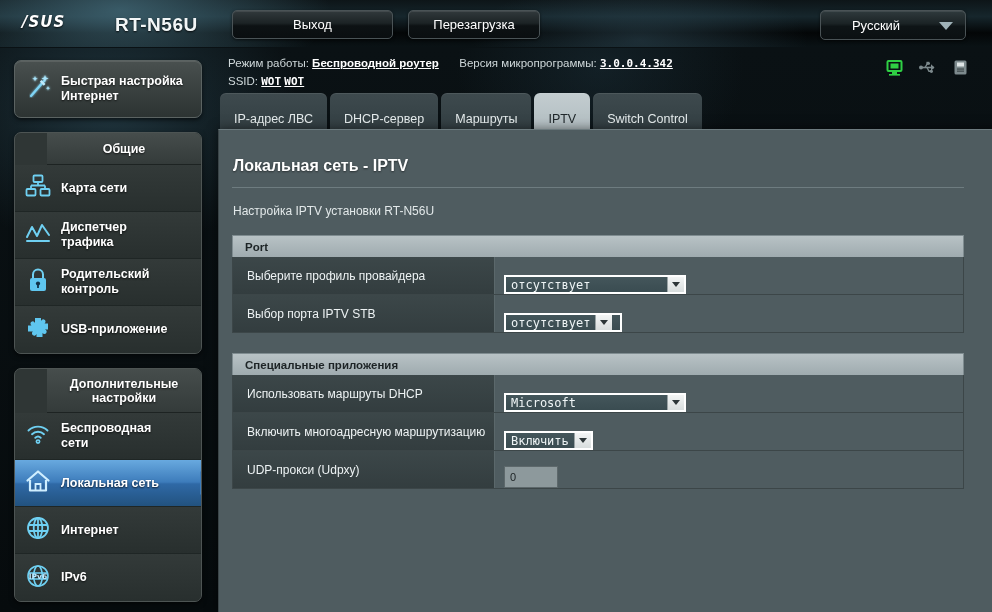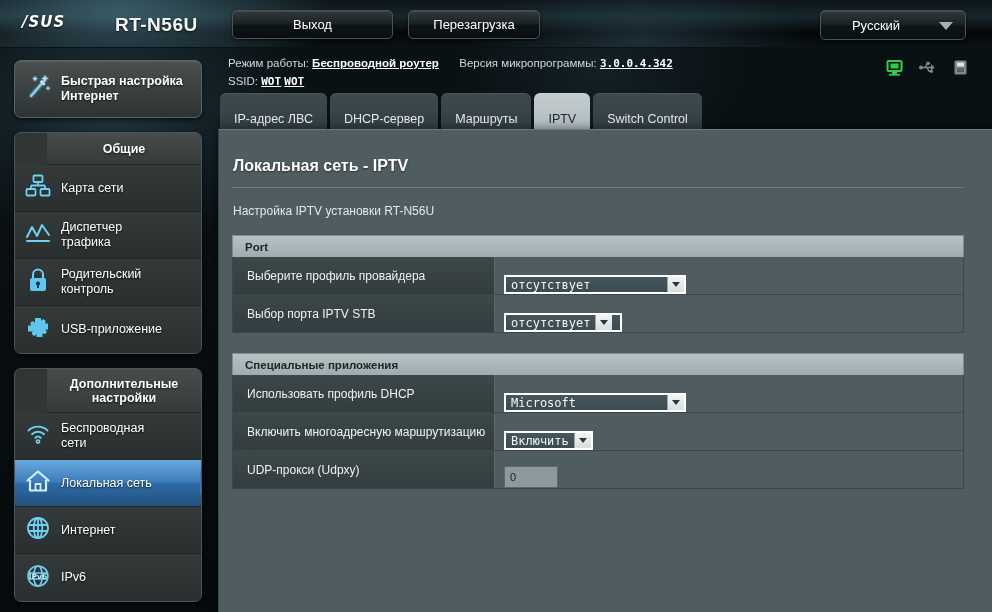--- a/index.html
+++ b/index.html
@@ -113,21 +113,21 @@
     position: relative;
   }
   .nav-item.active::after {
     content: ""; position: absolute; right: -12px; top: 11px;
     width: 0; height: 0;
     border-top: 12px solid transparent; border-bottom: 12px solid transparent;
     border-left: 13px solid #3d7cbb;
   }
   .nav-icon { width: 46px; text-align: center; flex: 0 0 46px; }
   .nav-label {
-    color: #ffffff; font-size: 12.5px; font-weight: normal; line-height: 15px;
+    color: #ffffff; font-size: 12.5px; font-weight: bold; line-height: 15px;
     text-shadow: 0 1px 2px rgba(0,0,0,0.75);
   }
 
   
   #info-area { position: absolute; left: 228px; top: 55px; }
   .info-line { font-size: 11.5px; color: #cfd8da; line-height: 17px; white-space: nowrap; }
   .info-line a { color: #ffffff; font-weight: bold; text-decoration: underline; }
   .info-line .fw { color: #ffffff; font-weight: bold; text-decoration: underline;
                    font-family: "DejaVu Sans Mono", monospace; font-size: 11px; }
   .info-line .ssid { color: #ffffff; font-weight: bold; text-decoration: underline;
@@ -483,21 +483,21 @@
             </span>
         </div>
       </div>
     </div>
   </div>
 
   <div class="section" style="top:223px;">
     <div class="section-head">Специальные приложения</div>
 
     <div class="form-row">
-      <div class="row-label">Использовать профиль DHCP</div>
+      <div class="row-label">Использовать маршруты DHCP</div>
       <div class="row-control">
         <div class="sel w-wide">
           <span class="sel-text">Microsoft</span>
           <span class="sel-btn">
               <span class="caret"></span>
             </span>
         </div>
       </div>
     </div>
 

